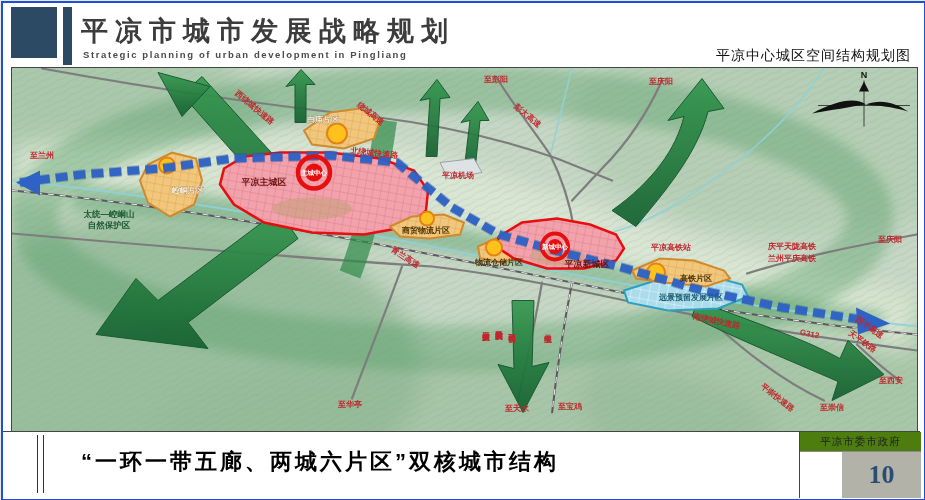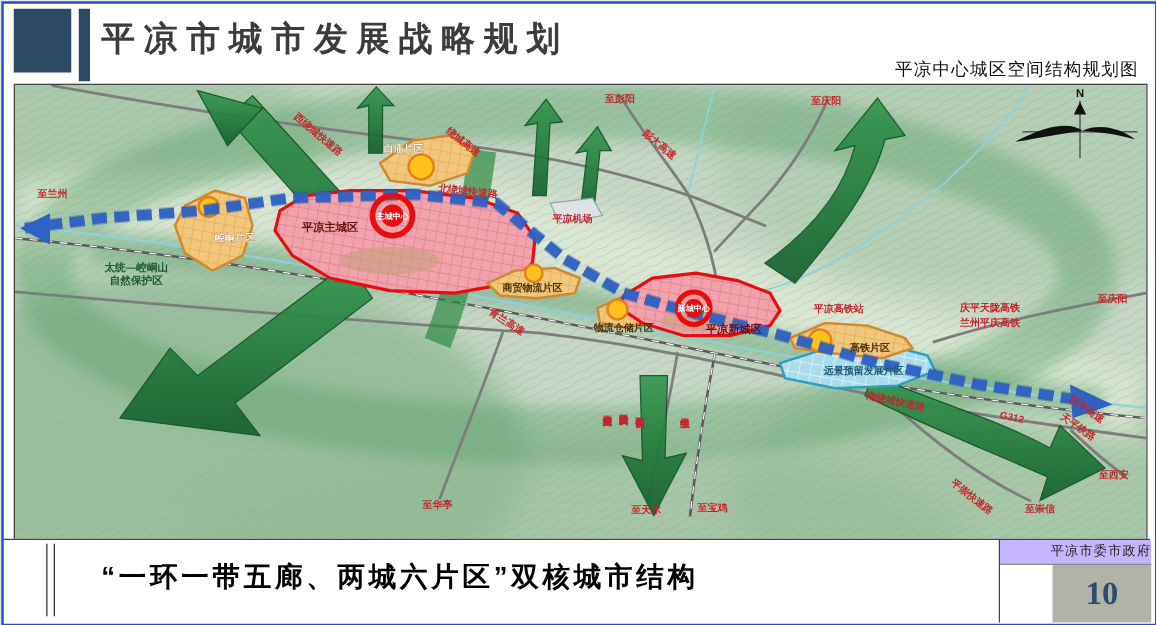--- a/index.html
+++ b/index.html
@@ -27,33 +27,34 @@
   .gnlb{fill:#1d5a33;font-size:8.5px;font-weight:bold;text-anchor:middle;}
   .colb{fill:#ffffff;font-size:6.5px;font-weight:bold;text-anchor:middle;}
   .nlb{fill:#111;font-size:9px;font-weight:bold;text-anchor:middle;}
   
   .footer{position:absolute;left:0;top:428px;width:917px;height:66px;background:#fff;border-top:1px solid #454545;}
   .footer-dblline{position:absolute;left:34px;top:3px;height:58px;width:5px;
          border-left:1.5px solid #333;border-right:1.5px solid #333;}
   .slogan{position:absolute;left:78px;top:15px;font-size:22px;font-weight:bold;letter-spacing:3px;
          color:#000;white-space:nowrap;}
   .footer-right{position:absolute;left:796px;top:0;width:121px;height:66px;border-left:1px solid #454545;}
-  .org{height:19px;line-height:19px;font-size:10.5px;text-align:right;background:#c4b5fd;color:#222;
+  .org{height:19px;line-height:19px;font-size:10.5px;text-align:center;background:#4d7c0f;color:#222;
          border-bottom:1px solid #8a8a8a;letter-spacing:1px;}
   .pnum{height:46px;background:#b2b2a9;color:#2c4d72;text-align:center;line-height:46px;
          font-family:"Liberation Serif",serif;font-size:26px;font-weight:bold;margin-left:42px;}
 </style>
 </head>
 <body>
 
 <div class="page">
 
   <div class="logo-square"></div>
   <div class="logo-bar"></div>
   <div class="title">平凉市城市发展战略规划</div>
+  <div class="subtitle">Strategic planning of urban development in Pingliang</div>
   <div class="map-caption">平凉中心城区空间结构规划图</div>
 
   <div class="map-area">
   <svg width="905" height="363" viewBox="0 0 905 362">
     <defs>
       <filter id="blur12" x="-40%" y="-40%" width="180%" height="180%">
             <feGaussianBlur stdDeviation="12"></feGaussianBlur>
           </filter>
       <filter id="blur6" x="-40%" y="-40%" width="180%" height="180%">
             <feGaussianBlur stdDeviation="6"></feGaussianBlur>

